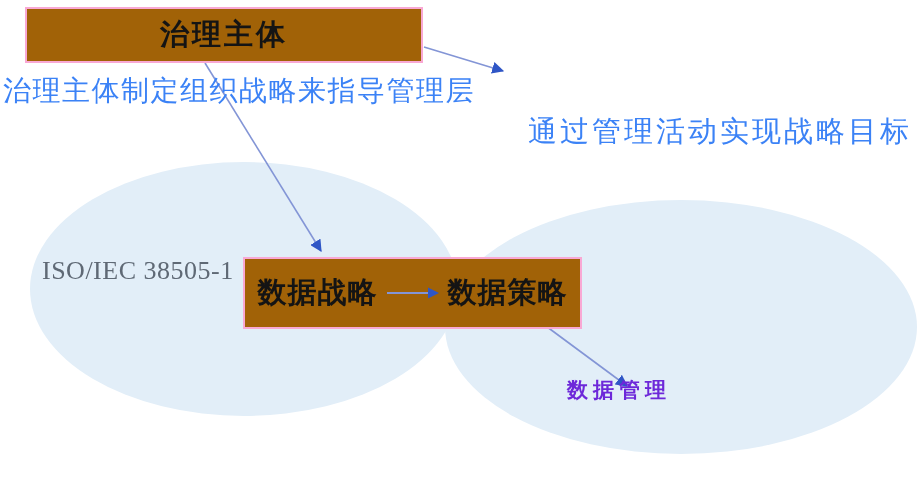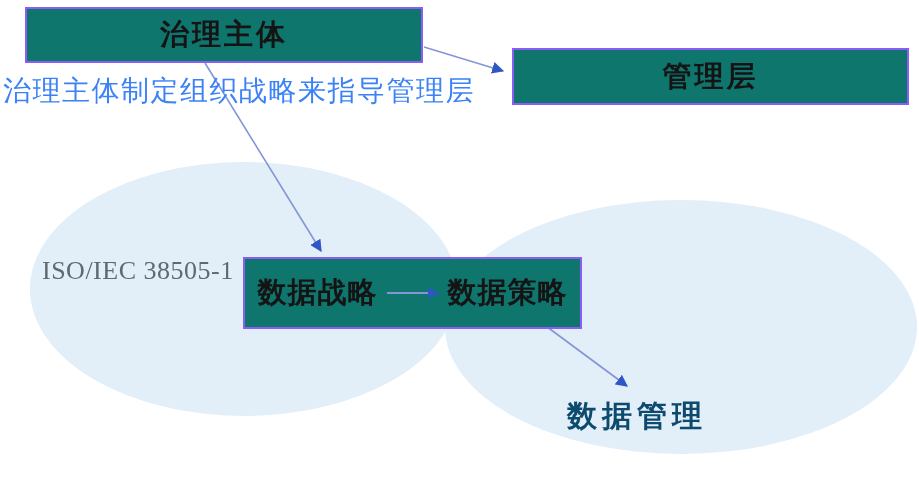--- a/index.html
+++ b/index.html
@@ -17,22 +17,22 @@
   }
   .layer-svg {
     position: absolute;
     left: 0;
     top: 0;
     z-index: 0;
   }
   .box {
     position: absolute;
     box-sizing: border-box;
-    background: #0f766e;
-    border: 2px solid #8b5cf6;
+    background: #a16207;
+    border: 2px solid #f9a8d4;
     display: flex;
     align-items: center;
     justify-content: center;
     z-index: 2;
   }
   .box-title {
     font-weight: 700;
     font-size: 29px;
     letter-spacing: 3px;
     color: #141414;
@@ -72,26 +72,26 @@
   .box-governance { left: 25px; top: 7px; width: 398px; height: 56px; }
   .box-management { left: 512px; top: 48px; width: 397px; height: 57px; }
   .box-data {
     left: 243px; top: 257px; width: 339px; height: 72px;
     gap: 6px;
   }
   .inner-arrow { display: inline-block; margin: 0 2px; }
   .dm-label {
     position: absolute;
     left: 567px;
-    top: 396px;
+    top: 376px;
     z-index: 2;
     font-weight: 700;
-    font-size: 30px;
+    font-size: 21px;
     letter-spacing: 5px;
-    color: #0c4a6e;
+    color: #6d28d9;
     white-space: nowrap;
   }
 </style>
 </head>
 <body>
 
 <div class="canvas">
 
   <svg class="layer-svg" width="919" height="484" viewBox="0 0 919 484">
     <defs>
@@ -105,26 +105,24 @@
 
     <line x1="424" y1="47" x2="503" y2="71" stroke="#8395d6" stroke-width="1.6" marker-end="url(#ah)"></line>
     <line x1="205" y1="63" x2="321" y2="251" stroke="#8395d6" stroke-width="1.6" marker-end="url(#ah)"></line>
     <line x1="531" y1="315" x2="627" y2="386" stroke="#8395d6" stroke-width="1.6" marker-end="url(#ah)"></line>
   </svg>
 
   <div class="box box-governance">
     <span class="box-title">治理主体</span>
   </div>
 
-  <div class="box box-management">
-    <span class="box-title">管理层</span>
-  </div>
 
   <div class="note note-governance">治理主体制定组织战略来指导管理层</div>
 
+  <div class="note note-management">通过管理活动实现战略目标</div>
 
   <div class="iso-label iso-left">ISO/IEC 38505-1</div>
 
   <div class="box box-data">
     <span class="box-title" style="letter-spacing:1px;">数据战略</span>
     <svg class="inner-arrow" width="54" height="14" viewBox="0 0 54 14">
       <line x1="1" y1="7" x2="44" y2="7" stroke="#8395d6" stroke-width="2"></line>
       <path d="M 42 1.5 L 53 7 L 42 12.5 z" fill="#2f56c6"></path>
     </svg>
     <span class="box-title" style="letter-spacing:1px;">数据策略</span>

